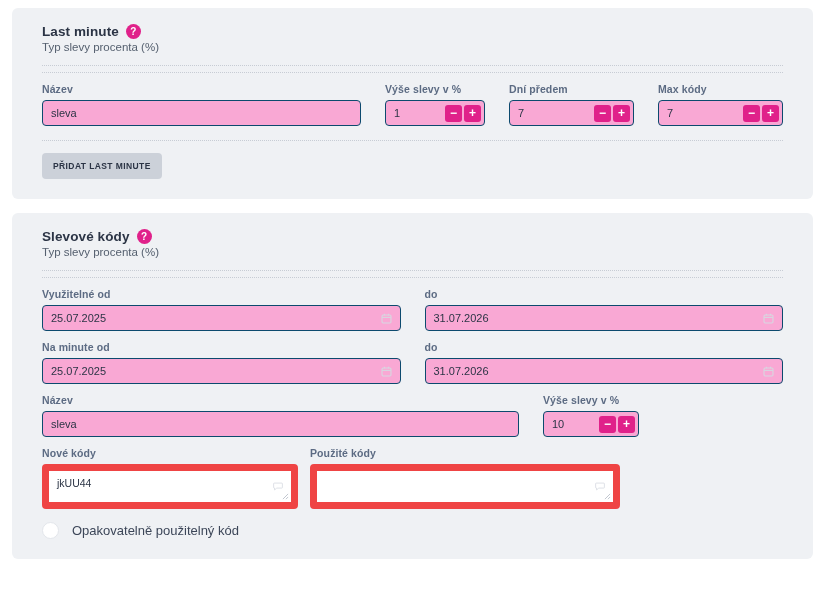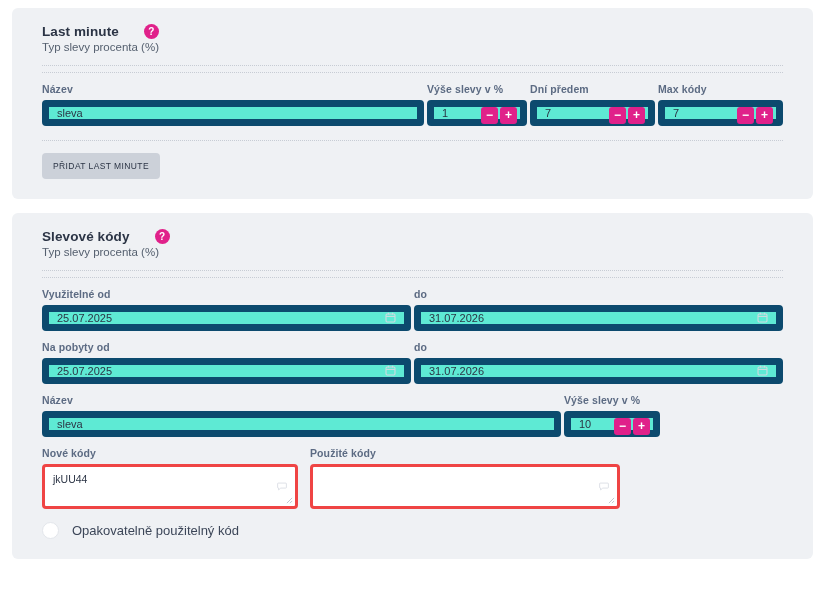--- a/index.html
+++ b/index.html
@@ -13,21 +13,21 @@
   .page { width: 825px; height: 607px; padding: 8px 12px; overflow: hidden; }
 
   
   .card {
     background: #eff1f4;
     border-radius: 6px;
     padding: 14px 18px 20px 18px;
     margin-bottom: 14px;
   }
   .card-head { padding: 2px 0 6px 12px; }
-  .card-title-row { display: flex; align-items: center; gap: 25px; }
+  .card-title-row { display: flex; align-items: center; gap: 7px; }
   .card-title {
     font-size: 13.5px; font-weight: bold; color: #2b3445; letter-spacing: .1px;
   }
   .help-badge {
     width: 15px; height: 15px; border-radius: 50%;
     background: #e0218a; color: #ffffff;
     font-size: 10px; font-weight: bold; line-height: 15px;
     text-align: center; display: inline-block;
     cursor: pointer;
   }
@@ -49,29 +49,29 @@
     width: 34px; height: 17px; border-radius: 4px;
     background: #8cc63e; position: relative; cursor: pointer;
     flex: none;
   }
   .switch .knob {
     position: absolute; right: 2px; top: 2px;
     width: 15px; height: 13px; background: #ffffff; border-radius: 3px;
   }
 
   
-  .field-grid { display: flex; gap: 3px; padding-top: 10px; }
+  .field-grid { display: flex; gap: 24px; padding-top: 10px; }
   .fld { display: flex; flex-direction: column; }
   .fld-label {
     font-size: 10.5px; font-weight: bold; color: #5c6b83;
     margin-bottom: 5px; letter-spacing: .1px;
   }
   .input-box {
-    height: 26px; background: #5eead4; border: 7px solid #0c4a6e;
-    border-radius: 4px; display: flex; 
+    height: 26px; background: #f9a8d4; border: 1px solid #0c4a6e;
+    border-radius: 4px; display: flex; align-items: center;
     padding: 0 8px; font-size: 11px; color: #2b3445;
     cursor: text;
   }
   .input-box .val { flex: 1; overflow: hidden; white-space: nowrap; }
 
   
   .stepper { justify-content: space-between; padding-right: 3px; }
   .step-btns { display: flex; gap: 2px; }
   .step-btn {
     width: 17px; height: 17px; border-radius: 3px; background: #e0218a;
@@ -80,29 +80,29 @@
   }
 
   
   .cal-ico { width: 11px; height: 11px; flex: none; opacity: .95; }
 
   
   .btn-row { padding-top: 12px; }
   .btn {
     display: inline-block; background: #ccd1d9; color: #2b3445;
     border: none; border-radius: 4px;
-    font-size: 8.5px; font-weight: normal; letter-spacing: .4px;
+    font-size: 8.5px; font-weight: bold; letter-spacing: .4px;
     padding: 8px 11px; cursor: pointer;
     font-family: "Liberation Sans", sans-serif;
   }
 
   
   .ta-grid { display: flex; gap: 12px; padding-top: 10px; }
   .textarea {
-    background: #ffffff; border: 3px solid #ef4444; border-radius: 4px;
+    background: #ffffff; border: 7px solid #ef4444; border-radius: 4px;
     height: 45px; padding: 6px 8px; font-size: 10.5px; color: #2b3445;
     position: relative; cursor: text; overflow: hidden;
   }
   .ta-bubble {
     position: absolute; right: 8px; top: 50%; margin-top: -5px;
     width: 10px; height: 9px;
   }
   .ta-grip {
     position: absolute; right: 2px; bottom: 2px; width: 7px; height: 7px;
     cursor: nwse-resize;
@@ -227,21 +227,21 @@
                 <line x1="1.5" y1="6.4" x2="14.5" y2="6.4" stroke="#d6dae1" stroke-width="1.6"></line>
                 <line x1="5" y1="1.2" x2="5" y2="3.6" stroke="#d6dae1" stroke-width="1.6"></line>
                 <line x1="11" y1="1.2" x2="11" y2="3.6" stroke="#d6dae1" stroke-width="1.6"></line>
               </svg>
           </div>
         </div>
       </div>
 
       <div class="field-grid">
         <div class="fld" style="flex:1;">
-          <span class="fld-label">Na pobyty od</span>
+          <span class="fld-label">Na minute od</span>
           <div class="input-box">
             <span class="val">25.07.2025</span>
             <svg class="cal-ico" viewBox="0 0 16 16">
                 <rect x="1.5" y="3" width="13" height="11.5" rx="1.6" fill="none" stroke="#d6dae1" stroke-width="1.6"></rect>
                 <line x1="1.5" y1="6.4" x2="14.5" y2="6.4" stroke="#d6dae1" stroke-width="1.6"></line>
                 <line x1="5" y1="1.2" x2="5" y2="3.6" stroke="#d6dae1" stroke-width="1.6"></line>
                 <line x1="11" y1="1.2" x2="11" y2="3.6" stroke="#d6dae1" stroke-width="1.6"></line>
               </svg>
           </div>
         </div>

